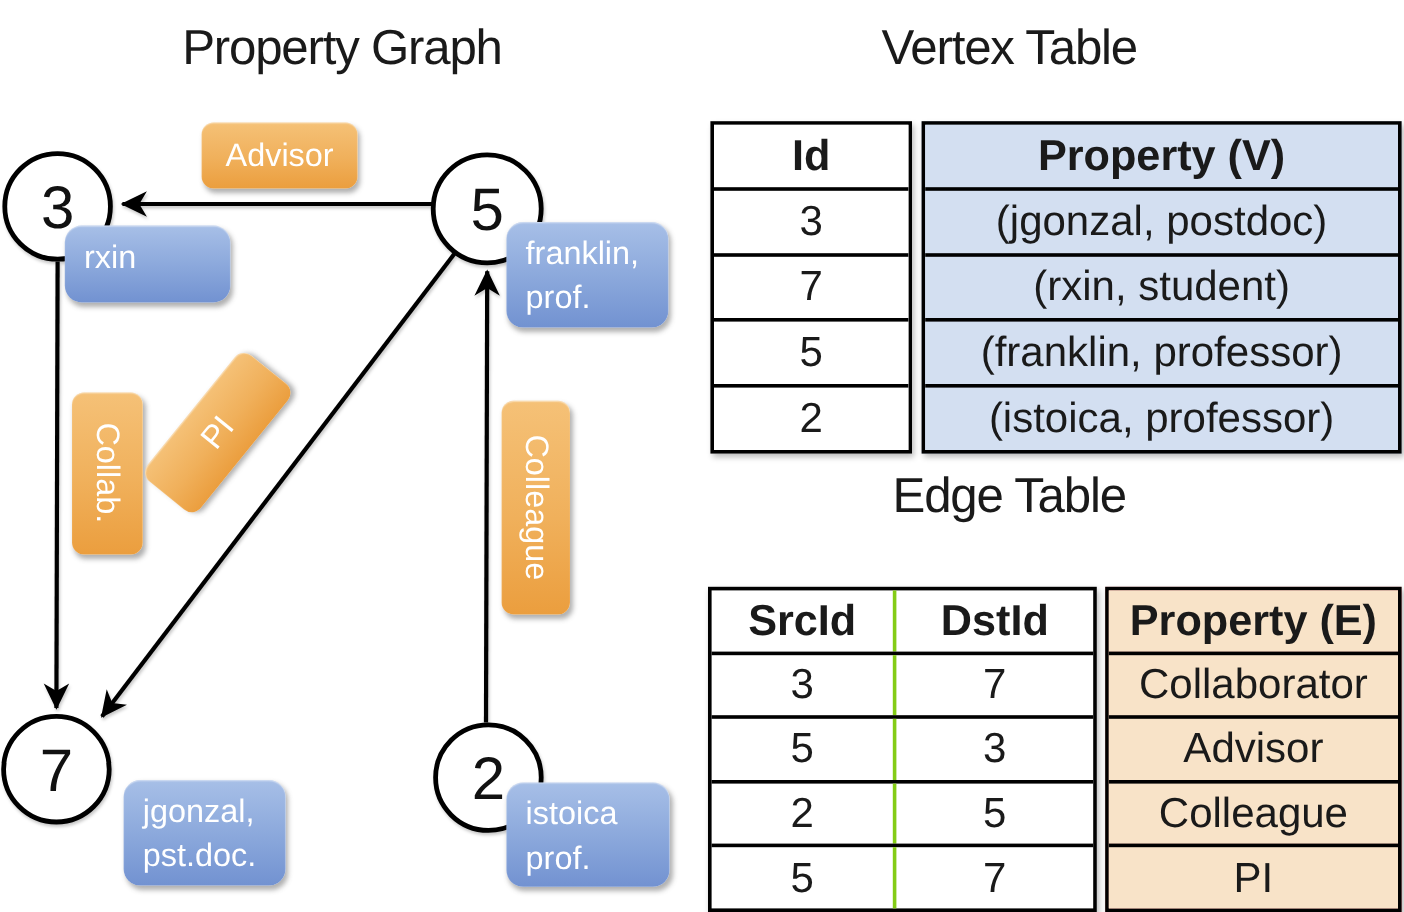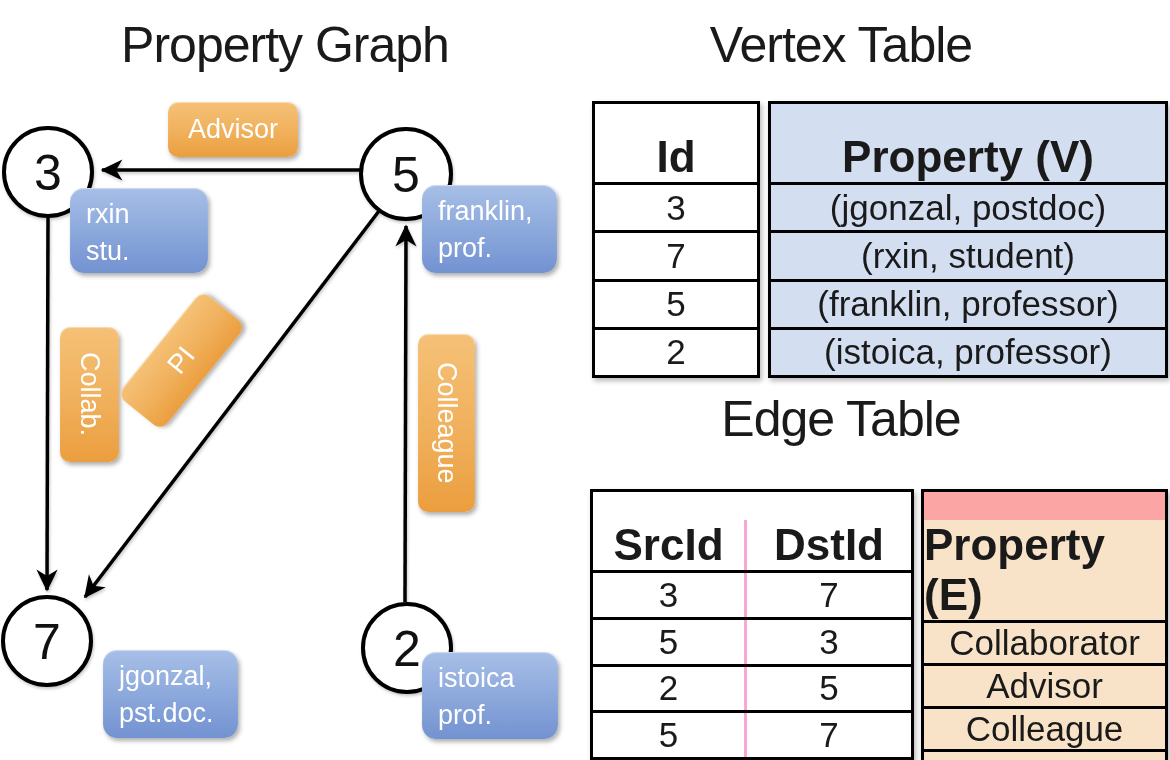--- a/index.html
+++ b/index.html
@@ -1,58 +1,58 @@
 <!DOCTYPE html>
 <html><head>
 <meta charset="utf-8">
 <style>
   html,body{margin:0;padding:0;background:#fff;}
   .stage{position:relative;width:1170px;height:760px;background:#fff;overflow:hidden;
          font-family:"Liberation Sans", sans-serif;color:#1a1a1a;}
-  .big-title{position:absolute;font-size:50px;font-weight:300;letter-spacing:-1px;
+  .big-title{position:absolute;font-size:41px;font-weight:300;letter-spacing:-1px;
              text-align:center;white-space:nowrap;color:#1a1a1a;}
   #graph-title{left:10px;top:16px;width:550px;}
   #vertex-title{left:586px;top:16px;width:510px;}
   #edge-title{left:586px;top:390px;width:510px;}
 
   
   #graph-svg{position:absolute;left:0;top:0;filter:drop-shadow(1.5px 2.5px 1.5px rgba(0,0,0,0.22));}
 
   
   .node-box{position:absolute;border-radius:14px;color:#fff;font-size:27px;line-height:1.38;
             padding:8px 8px 0 16px;box-sizing:border-box;
             background:linear-gradient(180deg,#a7bfe7 0%,#8aa7db 55%,#7292d1 100%);
             box-shadow:2px 3px 4px rgba(80,80,80,0.45), inset 0 1px 1px rgba(255,255,255,0.45);}
   .node-box span{display:block;}
-  #box-rxin{left:70px;top:188px;width:138px;height:85px;}
+  #box-rxin{left:54px;top:188px;width:138px;height:64px;}
   #box-franklin{left:422px;top:185px;width:135px;height:88px;}
   #box-jgonzal{left:63px;top:650px;width:135px;height:88px;margin-left:40px;}
   #box-istoica{left:422px;top:652px;width:136px;height:87px;}
 
   
   .edge-box{position:absolute;border-radius:10px;color:#fff;font-size:27px;
             display:flex;align-items:center;justify-content:center;box-sizing:border-box;
             background:linear-gradient(180deg,#f5c177 0%,#f0b05b 55%,#eb9e3e 100%);
             box-shadow:2px 3px 4px rgba(80,80,80,0.45), inset 0 1px 1px rgba(255,255,255,0.45);}
   #label-advisor{left:168px;top:102px;width:130px;height:55px;}
   #label-collab{left:60px;top:327px;width:59px;height:135px;writing-mode:vertical-rl;}
   #label-colleague{left:418px;top:334px;width:57px;height:178px;writing-mode:vertical-rl;}
   #label-pi{left:114px;top:332px;width:135px;height:57px;transform:rotate(-51deg);}
 
   
   .subtable{border:3px solid #000;display:flex;flex-direction:column;background:#fff;
             box-shadow:2px 3px 5px rgba(0,0,0,0.28);box-sizing:border-box;}
   .tcell{flex:1;display:flex;align-items:center;justify-content:center;
          font-size:35px;border-top:3px solid #000;}
   .tcell:first-child{border-top:none;}
-  .th{font-weight:bold;font-size:44px;margin-top:28px;}
+  .th{font-weight:bold;font-size:36px;}
   .trow{flex:1;display:flex;border-top:3px solid #000;}
   .trow:first-child{border-top:none;}
   .trow .tcell{border-top:none;flex:1;}
-  .trow .tcell.first{flex:0 0 151px;border-right:3px solid #f9a8d4;}
+  .trow .tcell.first{flex:0 0 151px;border-right:3px solid #84cc16;}
 
   #vertex-table{position:absolute;left:592px;top:101px;width:576px;height:277px;display:flex;}
   #vt-id{width:168px;}
   #vt-prop{flex:1;margin-left:8px;background:#d3dff1;text-align:center;}
   #vt-prop .tcell{background:#d3dff1;}
   #vt-id .tcell{background:#fff;}
 
   #edge-table{position:absolute;left:590px;top:489px;width:578px;height:271px;display:flex;}
   #et-srcdst{width:324px;}
   #et-prop{flex:1;margin-left:7px;background:#fca5a5;}
@@ -89,21 +89,20 @@
     <text x="407" y="666" font-size="50" fill="#111" text-anchor="middle">2</text>
   </svg>
 
   <div class="edge-box" id="label-advisor">Advisor</div>
   <div class="edge-box" id="label-collab">Collab.</div>
   <div class="edge-box" id="label-pi">PI</div>
   <div class="edge-box" id="label-colleague">Colleague</div>
 
   <div class="node-box" id="box-rxin">
     <span>rxin</span>
-    <span>stu.</span>
   </div>
   <div class="node-box" id="box-franklin">
     <span>franklin,</span>
     <span>prof.</span>
   </div>
   <div class="node-box" id="box-jgonzal">
     <span>jgonzal,</span>
     <span>pst.doc.</span>
   </div>
   <div class="node-box" id="box-istoica">

